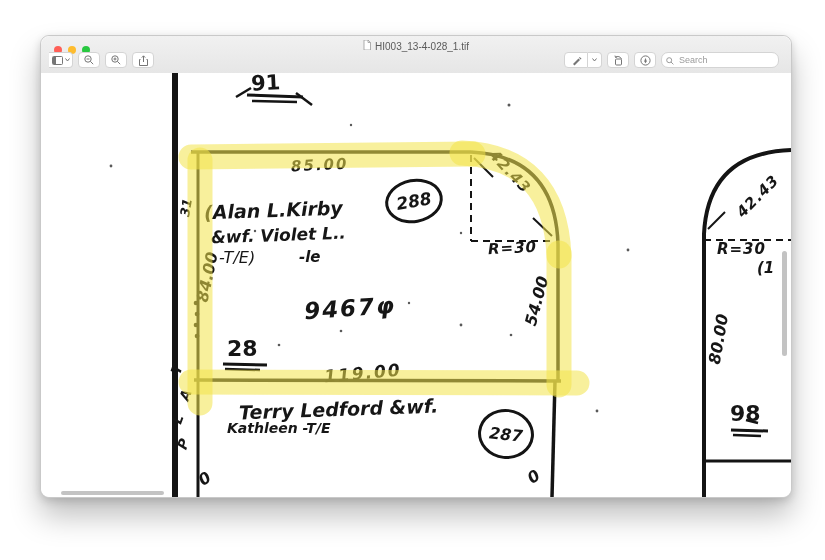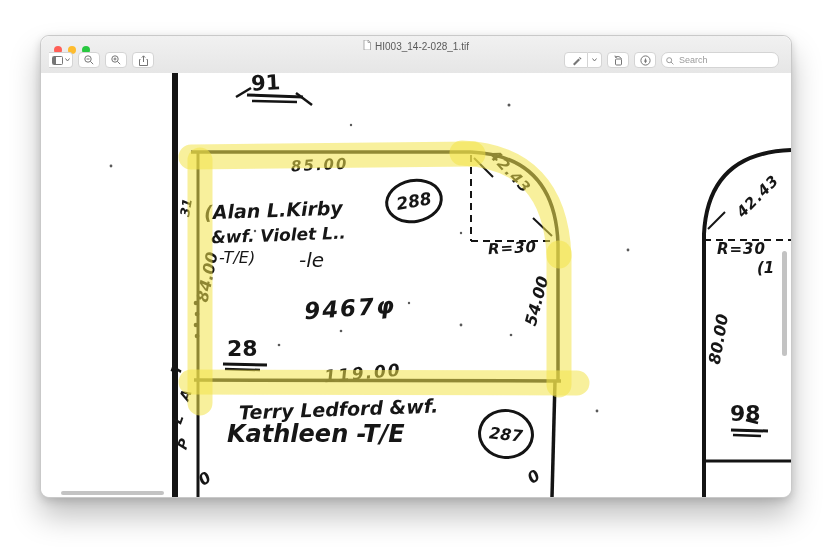--- a/index.html
+++ b/index.html
@@ -50,21 +50,21 @@
       <div class="light" style="background:#28c840"></div>
     </div>
 
     <div class="title">
       <span>
         <svg width="8" height="10" viewBox="0 0 8 10">
             <path d="M1 0 h4 l2.5 2.5 V10 H1 Z" fill="#fff" stroke="#9a9a9a" stroke-width="0.8"></path>
             <path d="M5 0 v2.5 h2.5" fill="none" stroke="#9a9a9a" stroke-width="0.8"></path>
           </svg>
       </span>
-      <span>HI003_14-2-028_1.tif</span>
+      <span>HI003_13-4-028_1.tif</span>
     </div>
 
     <div class="toolbar">
       <div class="tb-left">
         <div class="seg">
           <div class="tbtn" style="width:24px">
             <span>
               <svg width="11" height="9" viewBox="0 0 11 9">
                   <rect x="0.5" y="0.5" width="10" height="8" rx="1" fill="none" stroke="#767676"></rect>
                   <rect x="1" y="1" width="3" height="7" fill="#767676"></rect>
@@ -212,21 +212,21 @@
     </svg>
 
     <div class="layer">
       <div class="hw up" style="left:210px;top:-2px;font-size:21px;font-weight:700;transform:rotate(-3deg)">91</div>
 
       <div class="hw" style="left:250px;top:83px;font-size:15px;font-weight:700;letter-spacing:2px;transform:rotate(-3deg)">85.00</div>
 
       <div class="hw" style="left:163px;top:126px;font-size:19px;font-weight:600;transform:rotate(-2deg)">(Alan L.Kirby</div>
       <div class="hw" style="left:170px;top:152px;font-size:17px;font-weight:600;transform:rotate(-2deg)">&amp;wf. Violet L..</div>
       <div class="hw" style="left:178px;top:175px;font-size:16px;font-weight:400">-T/E)</div>
-      <div class="hw" style="left:258px;top:175px;font-size:20px;font-weight:400">-le</div>
+      <div class="hw" style="left:258px;top:175px;font-size:15px;font-weight:700">-le</div>
 
       <div class="circle" style="left:344px;top:106px;width:52px;height:38px;transform:rotate(-10deg)">
         <span class="hw" style="position:static;font-size:17px;font-weight:700">288</span>
       </div>
 
       <div class="hw" style="left:440px;top:96px;width:70px;font-size:15px;font-weight:700;letter-spacing:1px;transform:rotate(47deg)">42.43</div>
       <div class="hw" style="left:447px;top:166px;font-size:15px;font-weight:700;letter-spacing:1px;transform:rotate(-3deg)">R=30</div>
 
       <div class="hw" style="left:263px;top:222px;font-size:23px;font-weight:700;letter-spacing:2px;transform:rotate(-4deg)">9467φ</div>
 
@@ -241,21 +241,21 @@
 
       <div class="hw" style="left:131px;top:288px;font-size:14px;font-weight:600;transform:rotate(-70deg)">T</div>
       <div class="hw" style="left:139px;top:314px;font-size:14px;font-weight:600;transform:rotate(-70deg)">A</div>
       <div class="hw" style="left:132px;top:338px;font-size:14px;font-weight:600;transform:rotate(-70deg)">L</div>
       <div class="hw" style="left:137px;top:363px;font-size:14px;font-weight:600;transform:rotate(-70deg)">P</div>
 
       <div class="hw" style="left:158px;top:396px;font-size:16px;font-weight:700;transform:rotate(-35deg)">0</div>
       <div class="hw" style="left:487px;top:394px;font-size:16px;font-weight:700;transform:rotate(-35deg)">0</div>
 
       <div class="hw" style="left:198px;top:325px;font-size:19px;font-weight:600;transform:rotate(-2deg)">Terry Ledford &amp;wf.</div>
-      <div class="hw" style="left:186px;top:347px;font-size:24px;font-weight:600">Kathleen -T/E</div>
+      <div class="hw" style="left:186px;top:347px;font-size:14px;font-weight:600">Kathleen -T/E</div>
       <div class="circle" style="left:437px;top:336px;width:50px;height:44px;transform:rotate(6deg)">
         <span class="hw" style="position:static;font-size:16px;font-weight:700">287</span>
       </div>
 
       <div class="hw" style="left:688px;top:108px;width:70px;font-size:15px;font-weight:700;letter-spacing:1px;transform:rotate(-45deg)">42.43</div>
       <div class="hw" style="left:676px;top:167px;font-size:15px;font-weight:700;letter-spacing:1px">R=30</div>
       <div class="hw" style="left:716px;top:186px;font-size:15px;font-weight:600">(1</div>
       <div class="hw" style="left:645px;top:248px;width:68px;font-size:16px;font-weight:700;transform:rotate(-80deg)">80.00</div>
       <div class="hw up" style="left:689px;top:328px;font-size:22px;font-weight:700">98</div>
     </div>

